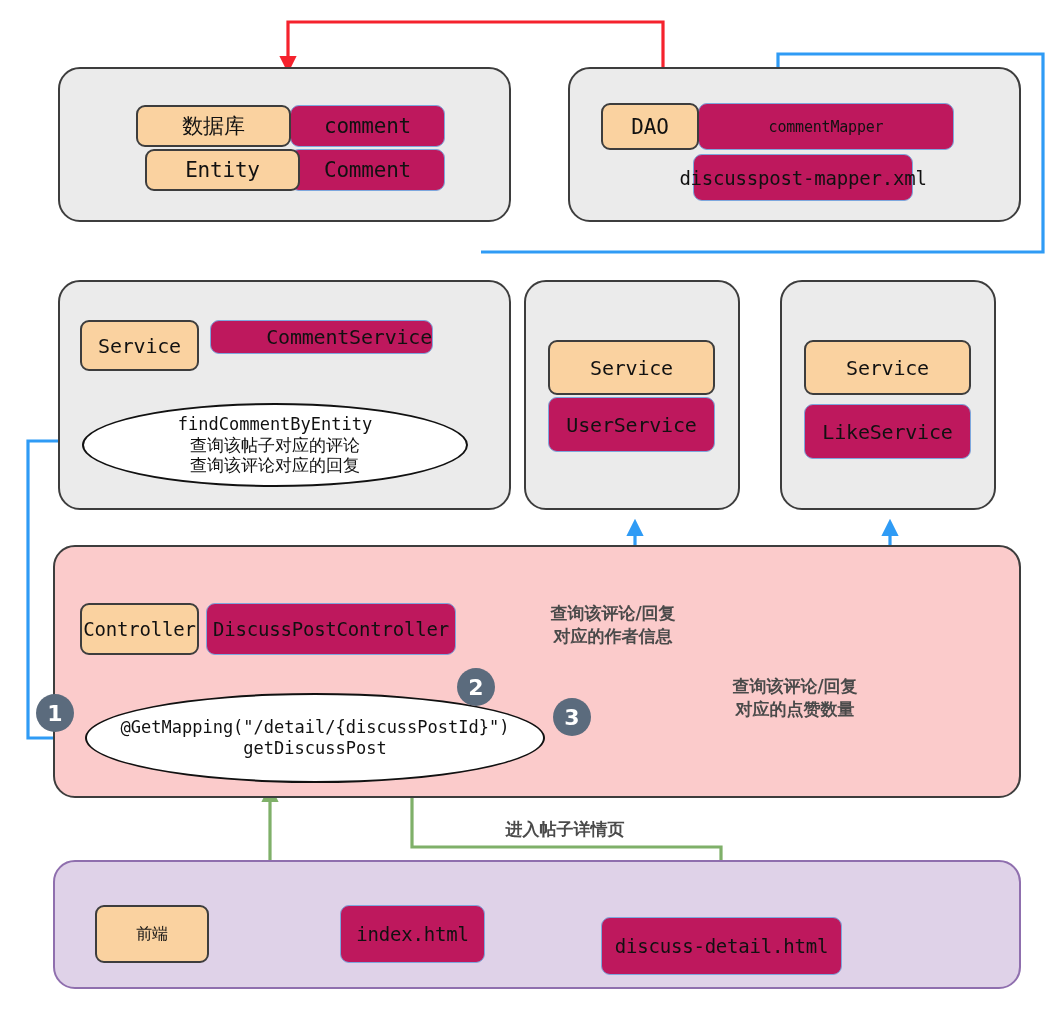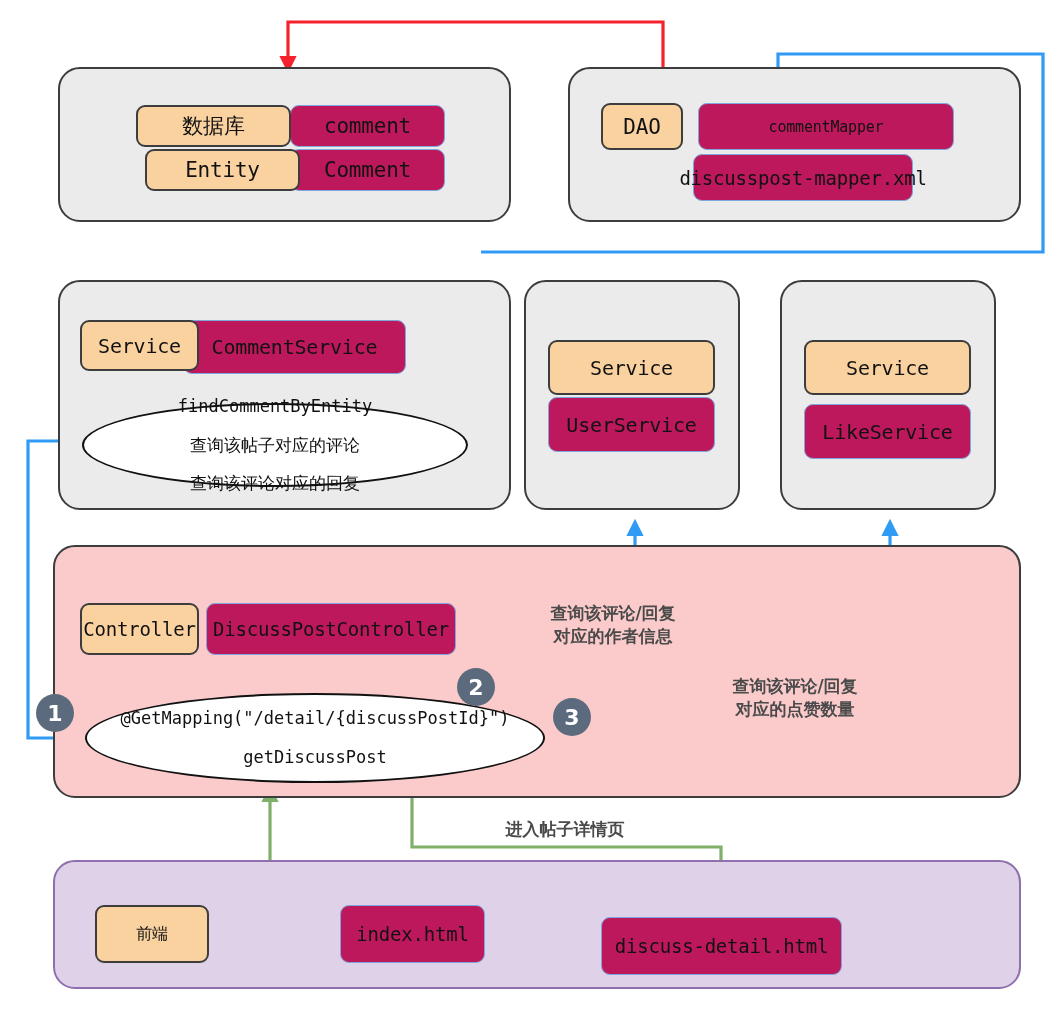--- a/index.html
+++ b/index.html
@@ -61,21 +61,20 @@
     border-radius: 50%;
     display: flex;
     flex-direction: column;
     align-items: center;
     justify-content: center;
     text-align: center;
     font-family: "DejaVu Sans Mono", "Liberation Mono", monospace;
     color: #111;
     z-index: 5;
     line-height: 1.22;
-    gap: 18px;
   }
   .ellipse .cnline {
     font-family: "DejaVu Sans", "Liberation Sans", sans-serif;
   }
 
   
   .badge {
     position: absolute;
     width: 38px; height: 38px;
     border-radius: 50%;
@@ -147,36 +146,36 @@
 
   <div class="chip orange" style="left:136px; top:149px; width:155px; height:42px; font-size:21px;margin-left:9px;">
     <span>Entity</span>
   </div>
   <div class="chip blue" style="left:290px; top:149px; width:155px; height:42px; font-size:21px;">
     <span>Comment</span>
   </div>
 
   <div class="panel gray" style="left:568px; top:67px; width:453px; height:155px;"></div>
 
-  <div class="chip orange" style="left:601px; top:103px; width:82px; height:47px; font-size:21px;">
+  <div class="chip orange" style="left:601px; top:103px; width:98px; height:47px; font-size:21px;">
     <span>DAO</span>
   </div>
   <div class="chip blue" style="left:698px; top:103px; width:256px; height:47px; font-size:15px;">
     <span>commentMapper</span>
   </div>
   <div class="chip blue" style="left:693px; top:154px; width:220px; height:47px; font-size:19px;">
     <span>discusspost-mapper.xml</span>
   </div>
 
   <div class="panel gray" style="left:58px; top:280px; width:453px; height:230px;"></div>
 
   <div class="chip orange" style="left:80px; top:320px; width:119px; height:51px; font-size:20px;">
     <span>Service</span>
   </div>
-  <div class="chip blue" style="left:183px; top:320px; width:223px; height:54px; font-size:20px;">
+  <div class="chip blue" style="left:210px; top:320px; width:223px; height:34px; font-size:20px;justify-content:flex-end;">
     <span>CommentService</span>
   </div>
 
   <div class="ellipse" style="left:82px; top:403px; width:386px; height:84px; font-size:17px;">
     <span>findCommentByEntity</span>
     <span class="cnline">查询该帖子对应的评论</span>
     <span class="cnline">查询该评论对应的回复</span>
   </div>
 
   <div class="panel gray" style="left:524px; top:280px; width:216px; height:230px;"></div>

